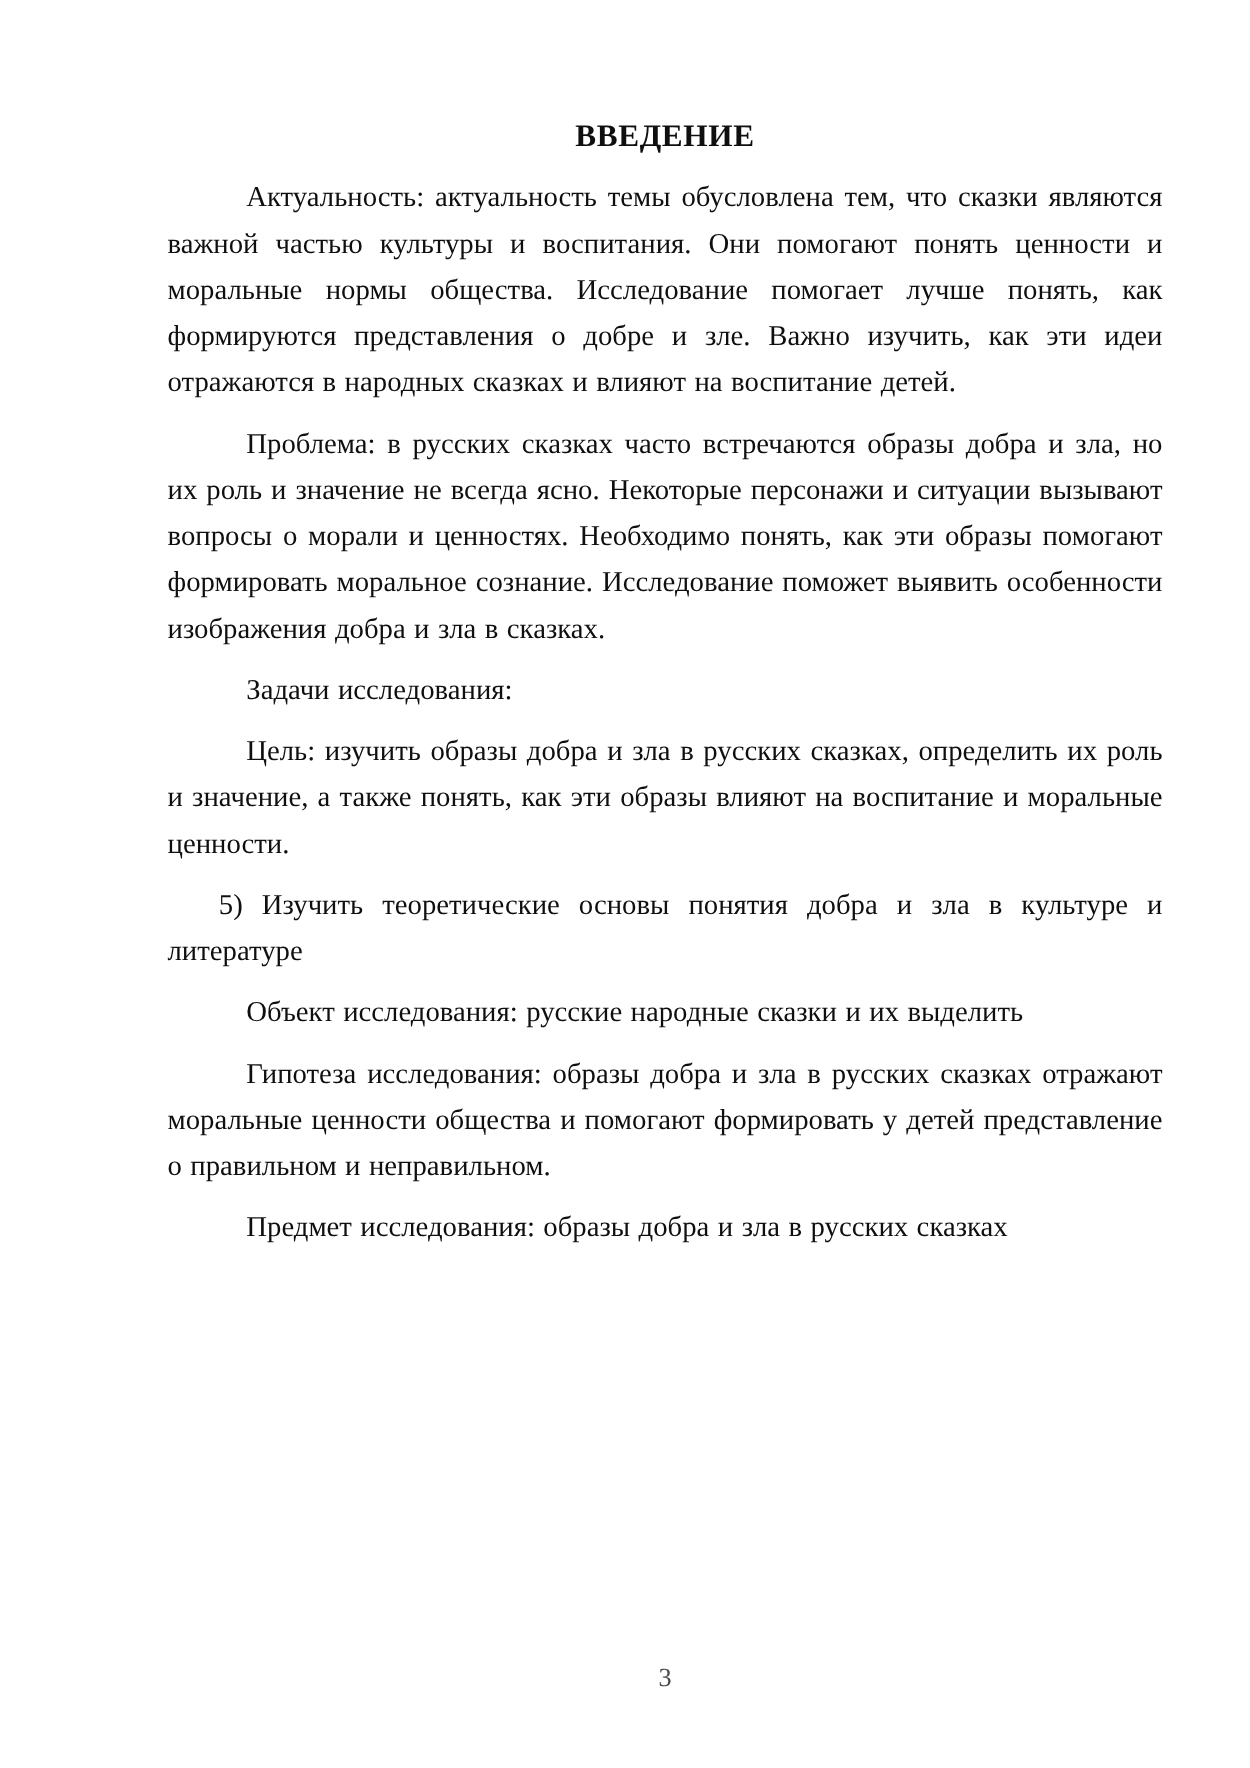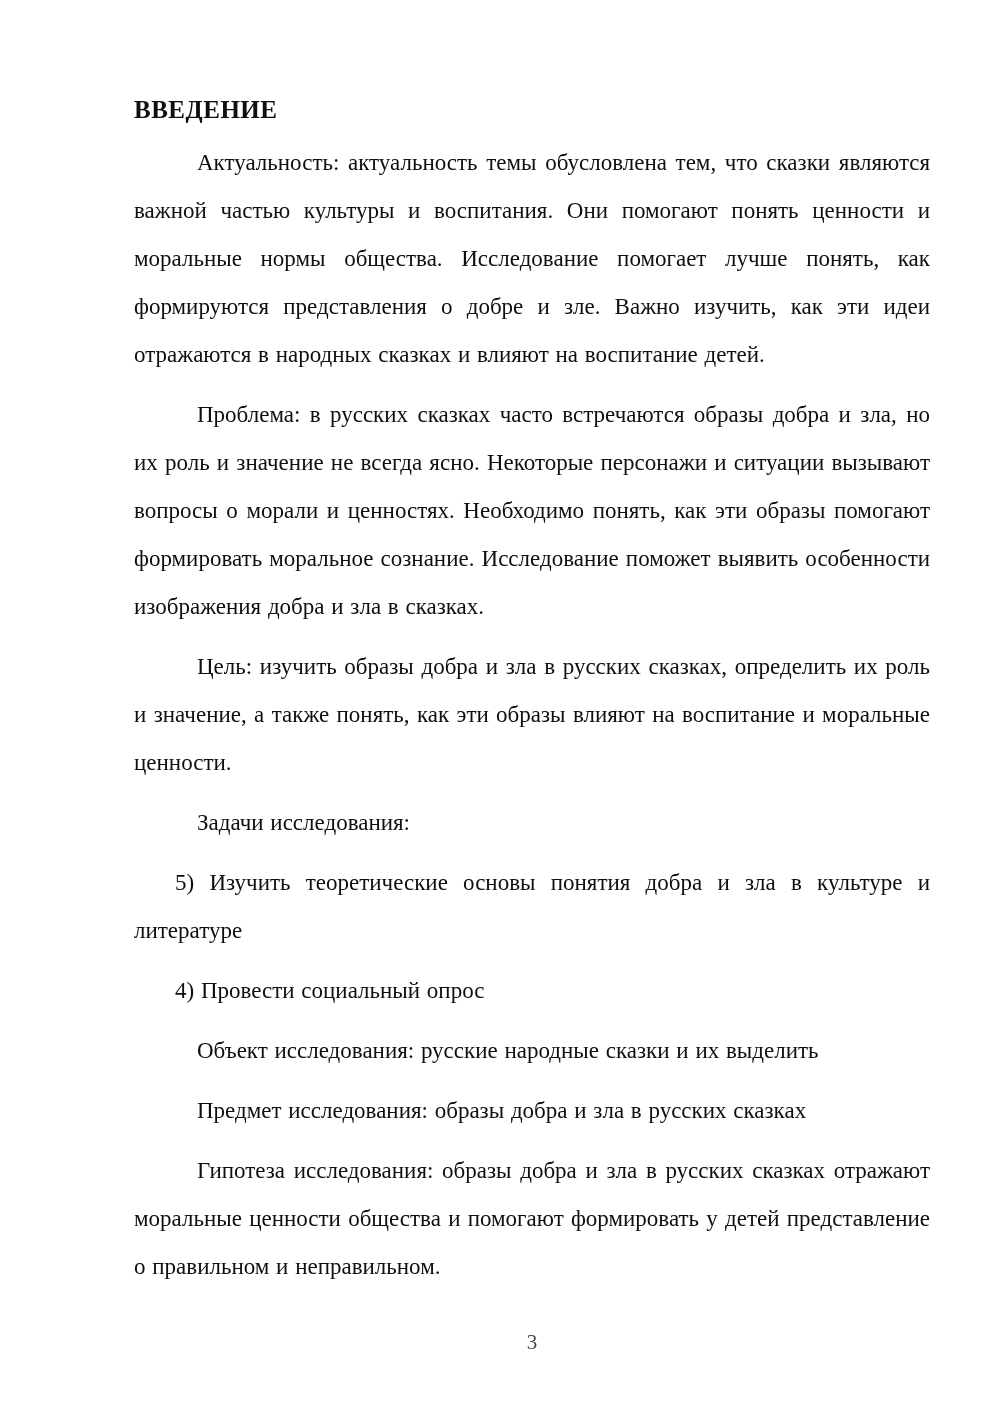--- a/index.html
+++ b/index.html
@@ -22,27 +22,27 @@
     width: 1000px;
     height: 1414px;
     background: #ffffff;
     box-sizing: border-box;
     padding: 92px 70px 0 134px; 
   }
   .doc-title {
     font-size: 25px;
     font-weight: bold;
     line-height: 35px;
-    text-align: left;
+    text-align: center;
     letter-spacing: 0.5px;
     margin: 0 0 12px 0;
   }
   .para {
     font-size: 23px;
-    line-height: 48px;
+    line-height: 37px;
     text-align: justify;
     text-indent: 63px;
     margin: 0 0 12px 0;
     word-spacing: 1px;
   }
   .para.list {
     text-indent: 41px;
   }
   .page-number {
     position: absolute;
@@ -59,33 +59,32 @@
 <body>
 
 <div class="page">
 
   <h1 class="doc-title">ВВЕДЕНИЕ</h1>
 
   <p class="para">Актуальность: актуальность темы обусловлена тем, что сказки являются важной частью культуры и воспитания. Они помогают понять ценности и моральные нормы общества. Исследование помогает лучше понять, как формируются представления о добре и зле. Важно изучить, как эти идеи отражаются в народных сказках и влияют на воспитание детей.</p>
 
   <p class="para">Проблема: в русских сказках часто встречаются образы добра и зла, но их роль и значение не всегда ясно. Некоторые персонажи и ситуации вызывают вопросы о морали и ценностях. Необходимо понять, как эти образы помогают формировать моральное сознание. Исследование поможет выявить особенности изображения добра и зла в сказках.</p>
 
+  <p class="para">Задачи исследования:</p>
+
   <p class="para">Цель: изучить образы добра и зла в русских сказках, определить их роль и значение, а также понять, как эти образы влияют на воспитание и моральные ценности.</p>
-
-  <p class="para">Задачи исследования:</p>
 
   <p class="para list">5) Изучить теоретические основы понятия добра и зла в культуре и литературе</p>
 
 
 
-  <p class="para list">4) Провести социальный опрос</p>
 
 
   <p class="para">Объект исследования: русские народные сказки и их выделить</p>
 
+  <p class="para">Гипотеза исследования: образы добра и зла в русских сказках отражают моральные ценности общества и помогают формировать у детей представление о правильном и неправильном.</p>
+
   <p class="para">Предмет исследования: образы добра и зла в русских сказках</p>
-
-  <p class="para">Гипотеза исследования: образы добра и зла в русских сказках отражают моральные ценности общества и помогают формировать у детей представление о правильном и неправильном.</p>
 
 
   <div class="page-number">3</div>
 
 </div>
 
 </body></html>

